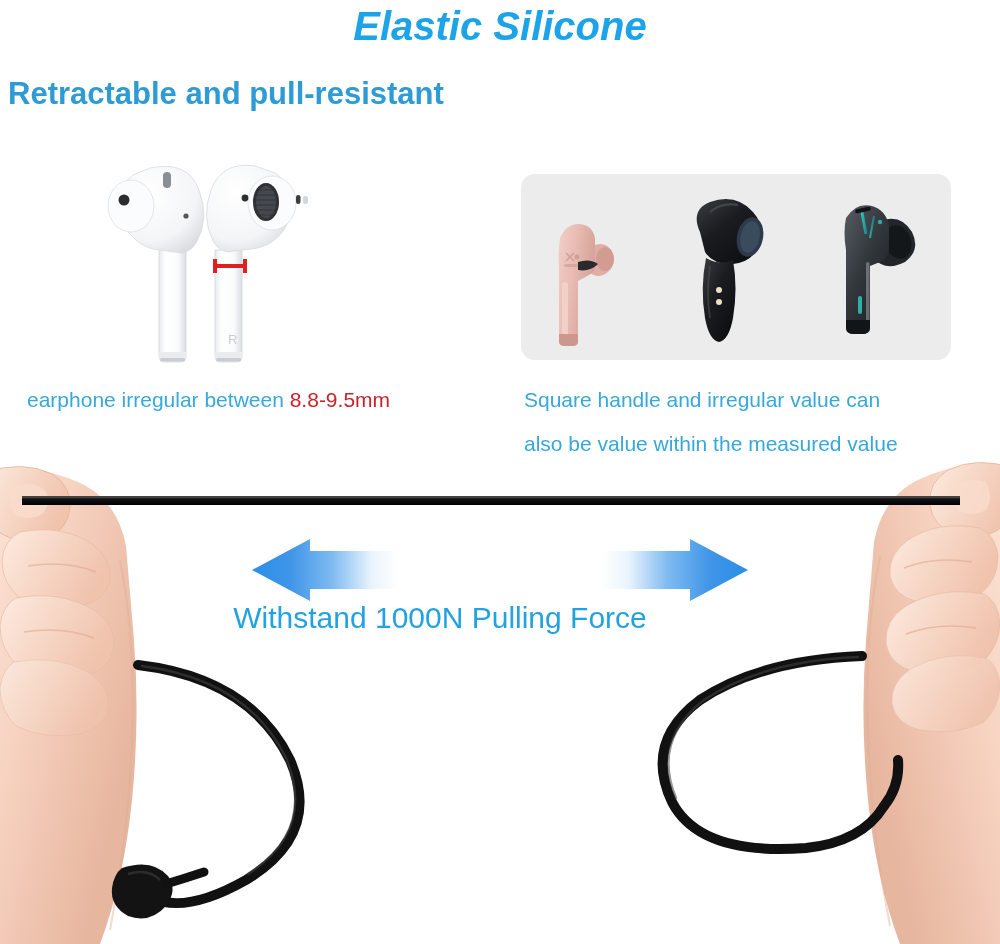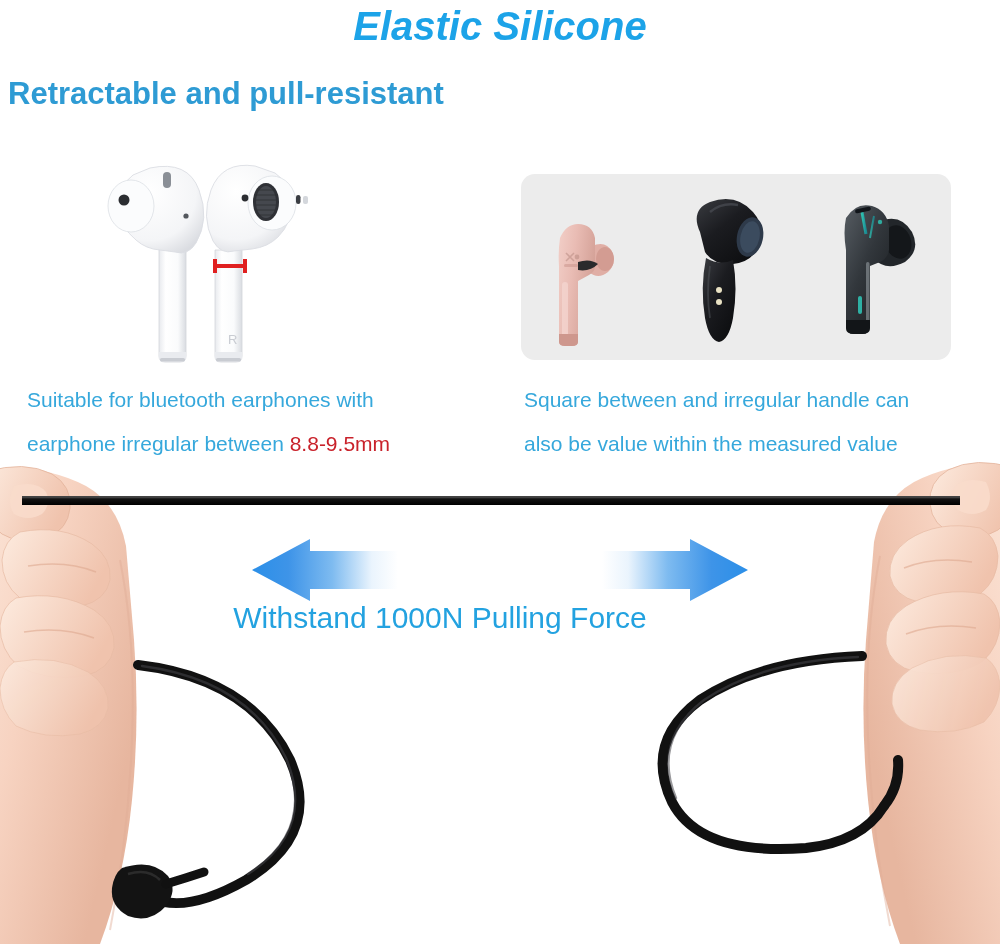--- a/index.html
+++ b/index.html
@@ -237,28 +237,27 @@
 
       <rect x="866" y="262" width="3.5" height="64" rx="1.7" fill="#9DA4AA" opacity="0.55"></rect>
 
       <path d="M846 320 L870 320 L870 328 Q870 334 862 334 L854 334 Q846 334 846 328 Z" fill="#121518"></path>
 
       <circle cx="880" cy="222" r="2.2" fill="#2FBFB0" opacity="0.85"></circle>
     </g>
   </svg>
 
   <div class="caption left">
-    <div>Suitable for bluetooth earphones with</div>
     <div>
       <span>earphone irregular between </span><span class="cap-red">8.8-9.5mm</span>
     </div>
   </div>
 
   <div class="caption right">
-    <div>Square between and irregular handle can</div>
+    <div>Square handle and irregular value can</div>
     <div>also be value within the measured value</div>
   </div>
 
   <svg class="layer" viewBox="0 0 1000 944">
     <defs>
       <linearGradient id="skinL" x1="0.1" y1="0" x2="0.95" y2="0.6">
         <stop offset="0%" stop-color="#FBE3D5"></stop>
         <stop offset="40%" stop-color="#F7D3C1"></stop>
         <stop offset="100%" stop-color="#E7B69F"></stop>
       </linearGradient>

